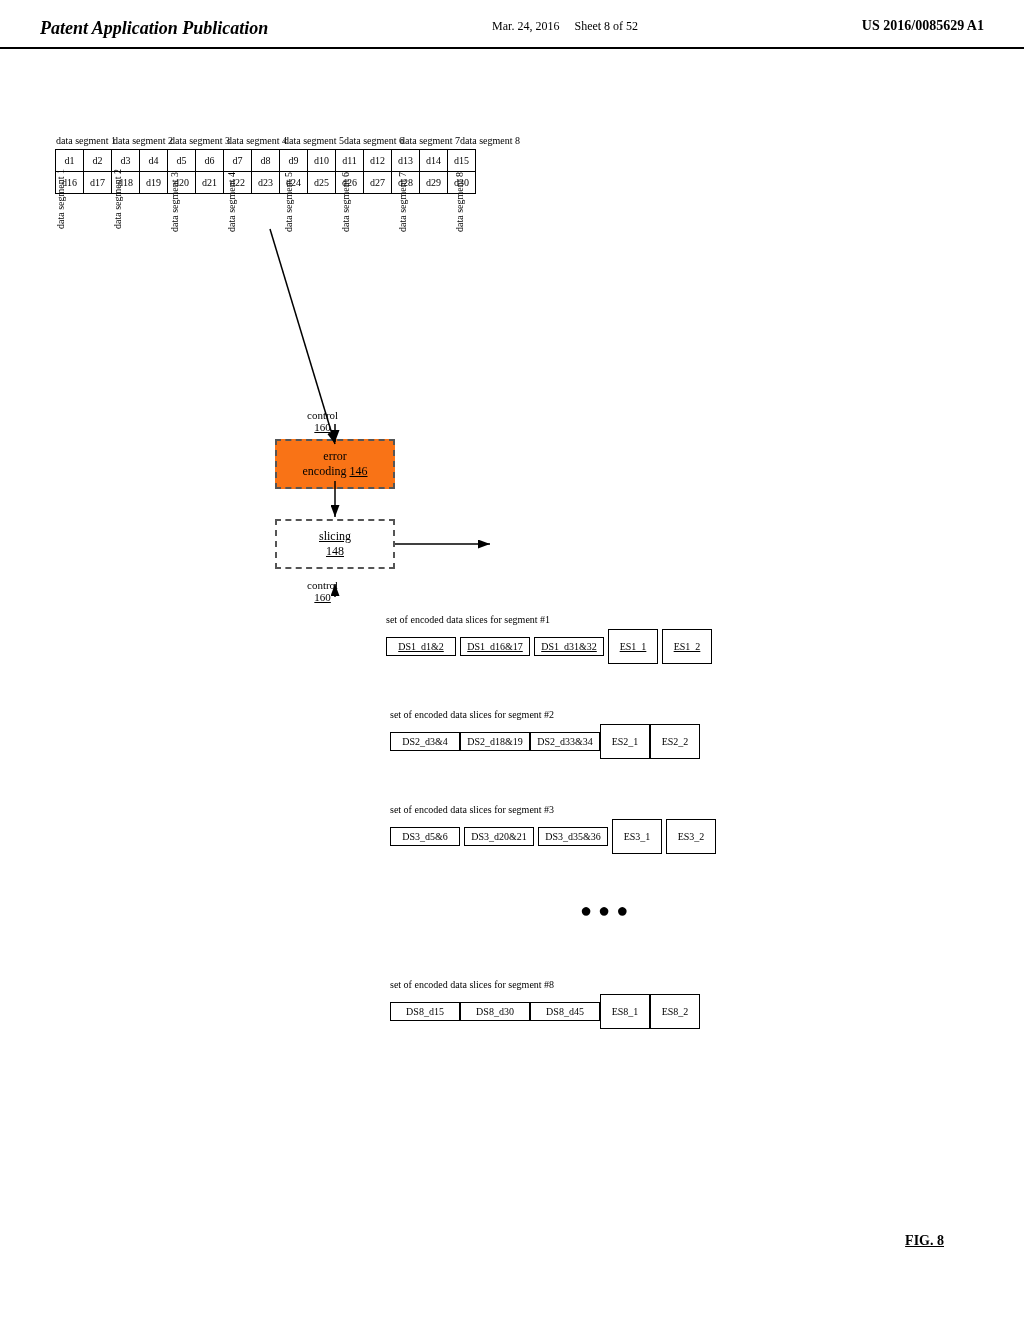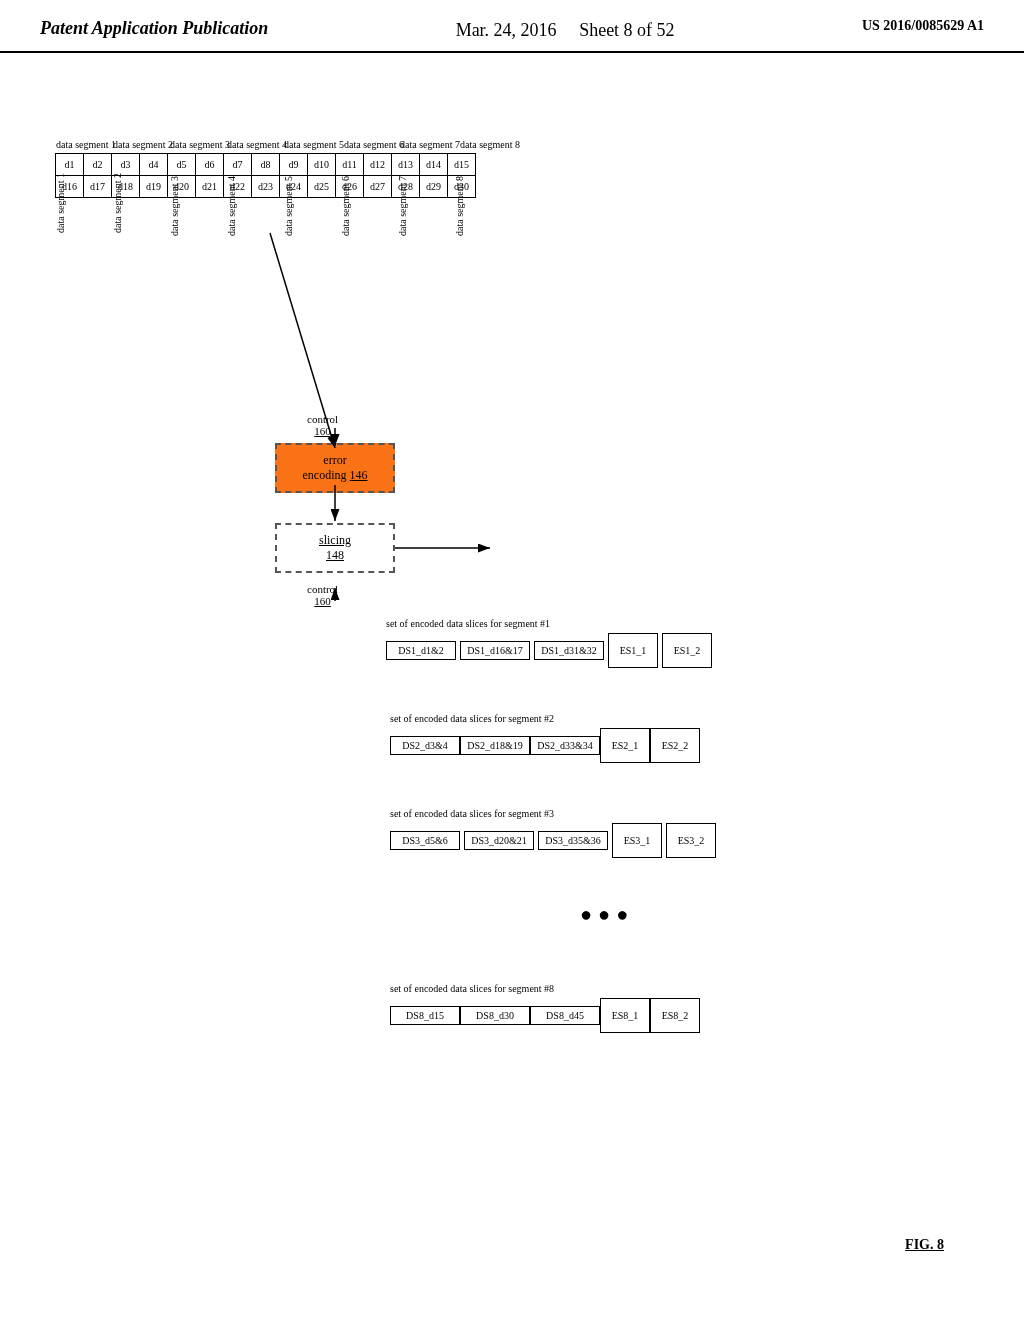--- a/index.html
+++ b/index.html
@@ -20,21 +20,21 @@
       padding: 18px 40px 0 40px;
       border-bottom: 2px solid #000;
       padding-bottom: 8px;
     }
     .header-left {
       font-size: 18px;
       font-weight: bold;
       font-style: italic;
     }
     .header-center {
-      font-size: 18px;
+      font-size: 12px;
       text-align: center;
       line-height: 1.4;
       font-family: Liberation Serif, serif;
     }
     .header-right {
       font-size: 14px;
       font-weight: bold;
       text-align: right;
     }
 
@@ -223,21 +223,21 @@
 
     <defs>
       <marker id="arrowhead" markerWidth="8" markerHeight="6" refX="8" refY="3" orient="auto">
         <polygon points="0 0, 8 3, 0 6" fill="#000"></polygon>
       </marker>
     </defs>
   </svg>
 
   <div style="position:absolute; top:565px; left:386px;">
     <div style="font-size:10px; margin-bottom:4px;">set of encoded data slices for segment #1</div>
-    <div style="display:flex; align-items:center; gap:4px;">
+    <div style="display:flex; align-items:center; gap:4px;text-decoration:underline;">
       <div class="slice-cell">DS1_d1&amp;2</div>
       <div class="slice-cell">DS1_d16&amp;17</div>
       <div class="slice-cell">DS1_d31&amp;32</div>
       <div class="es-cell">ES1_1</div>
       <div class="es-cell">ES1_2</div>
     </div>
   </div>
 
   <div style="position:absolute; top:660px; left:390px;">
     <div style="font-size:10px; margin-bottom:4px;">set of encoded data slices for segment #2</div>

